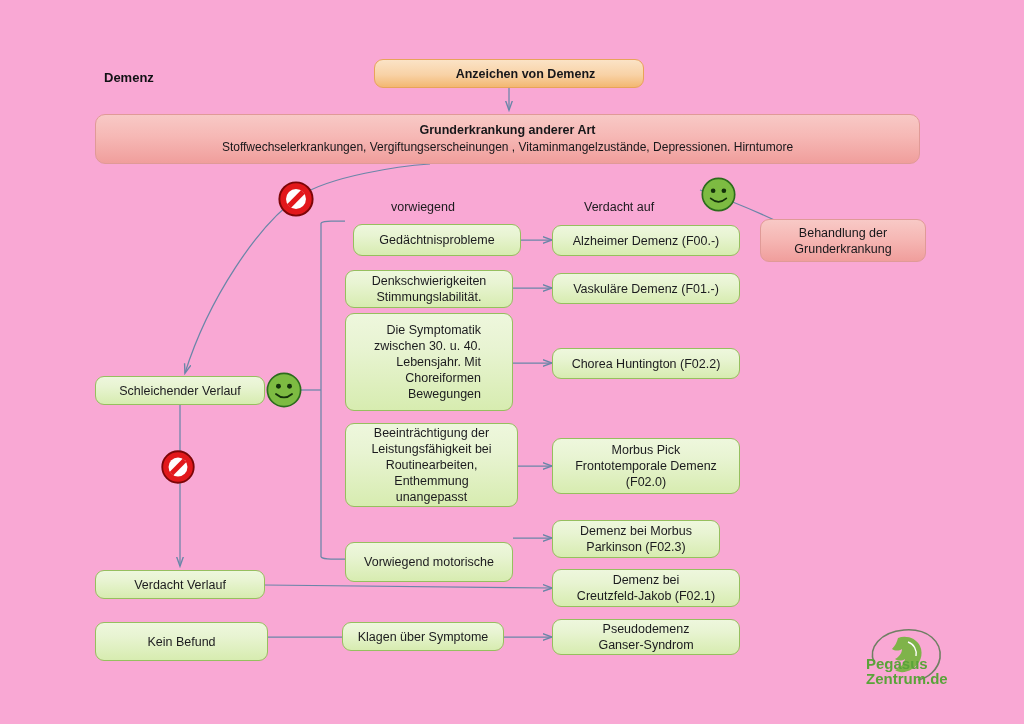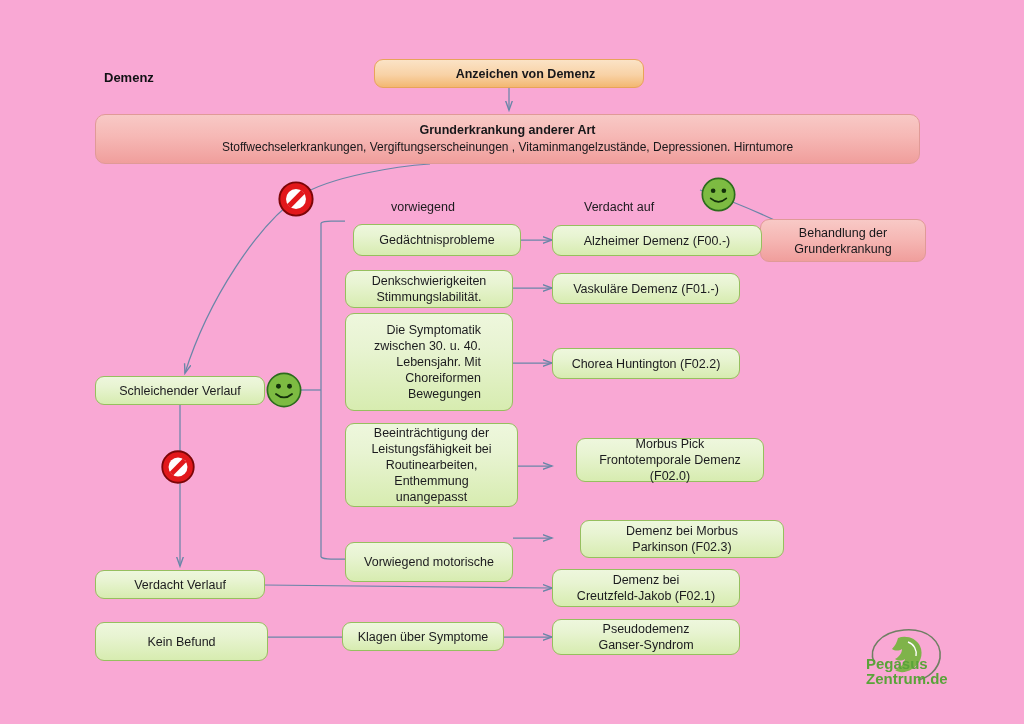--- a/index.html
+++ b/index.html
@@ -168,31 +168,31 @@
 Bewegungen</div>
 
   <div class="node green" style="left:345px;top:423px;width:173px;height:84px;">Beeinträchtigung der
 Leistungsfähigkeit bei
 Routinearbeiten,
 Enthemmung
 unangepasst</div>
 
   <div class="node green" style="left:345px;top:542px;width:168px;height:40px;">Vorwiegend motorische</div>
 
-  <div class="node green" style="left:552px;top:225px;width:210px;height:31px;">Alzheimer Demenz (F00.-)</div>
+  <div class="node green" style="left:552px;top:225px;width:188px;height:31px;">Alzheimer Demenz (F00.-)</div>
 
   <div class="node green" style="left:552px;top:273px;width:188px;height:31px;">Vaskuläre Demenz (F01.-)</div>
 
   <div class="node green" style="left:552px;top:348px;width:188px;height:31px;">Chorea Huntington  (F02.2)</div>
 
-  <div class="node green" style="left:552px;top:438px;width:188px;height:44px;margin-left:24px;">Morbus Pick
+  <div class="node green" style="left:552px;top:438px;width:188px;height:56px;">Morbus Pick
 Frontotemporale Demenz
 (F02.0)</div>
 
-  <div class="node green" style="left:580px;top:520px;width:204px;height:38px;">Demenz bei Morbus
+  <div class="node green" style="left:552px;top:520px;width:168px;height:38px;">Demenz bei Morbus
 Parkinson (F02.3)</div>
 
   <div class="node green" style="left:552px;top:569px;width:188px;height:38px;">Demenz bei
 Creutzfeld-Jakob (F02.1)</div>
 
   <div class="node green" style="left:552px;top:619px;width:188px;height:36px;">Pseudodemenz
 Ganser-Syndrom</div>
 
   <svg class="icon" style="left:277px;top:180px;" width="38" height="38" viewBox="0 0 40 40">
     <circle cx="20" cy="20" r="17.5" fill="#e2181b" stroke="#7c0608" stroke-width="2"></circle>

